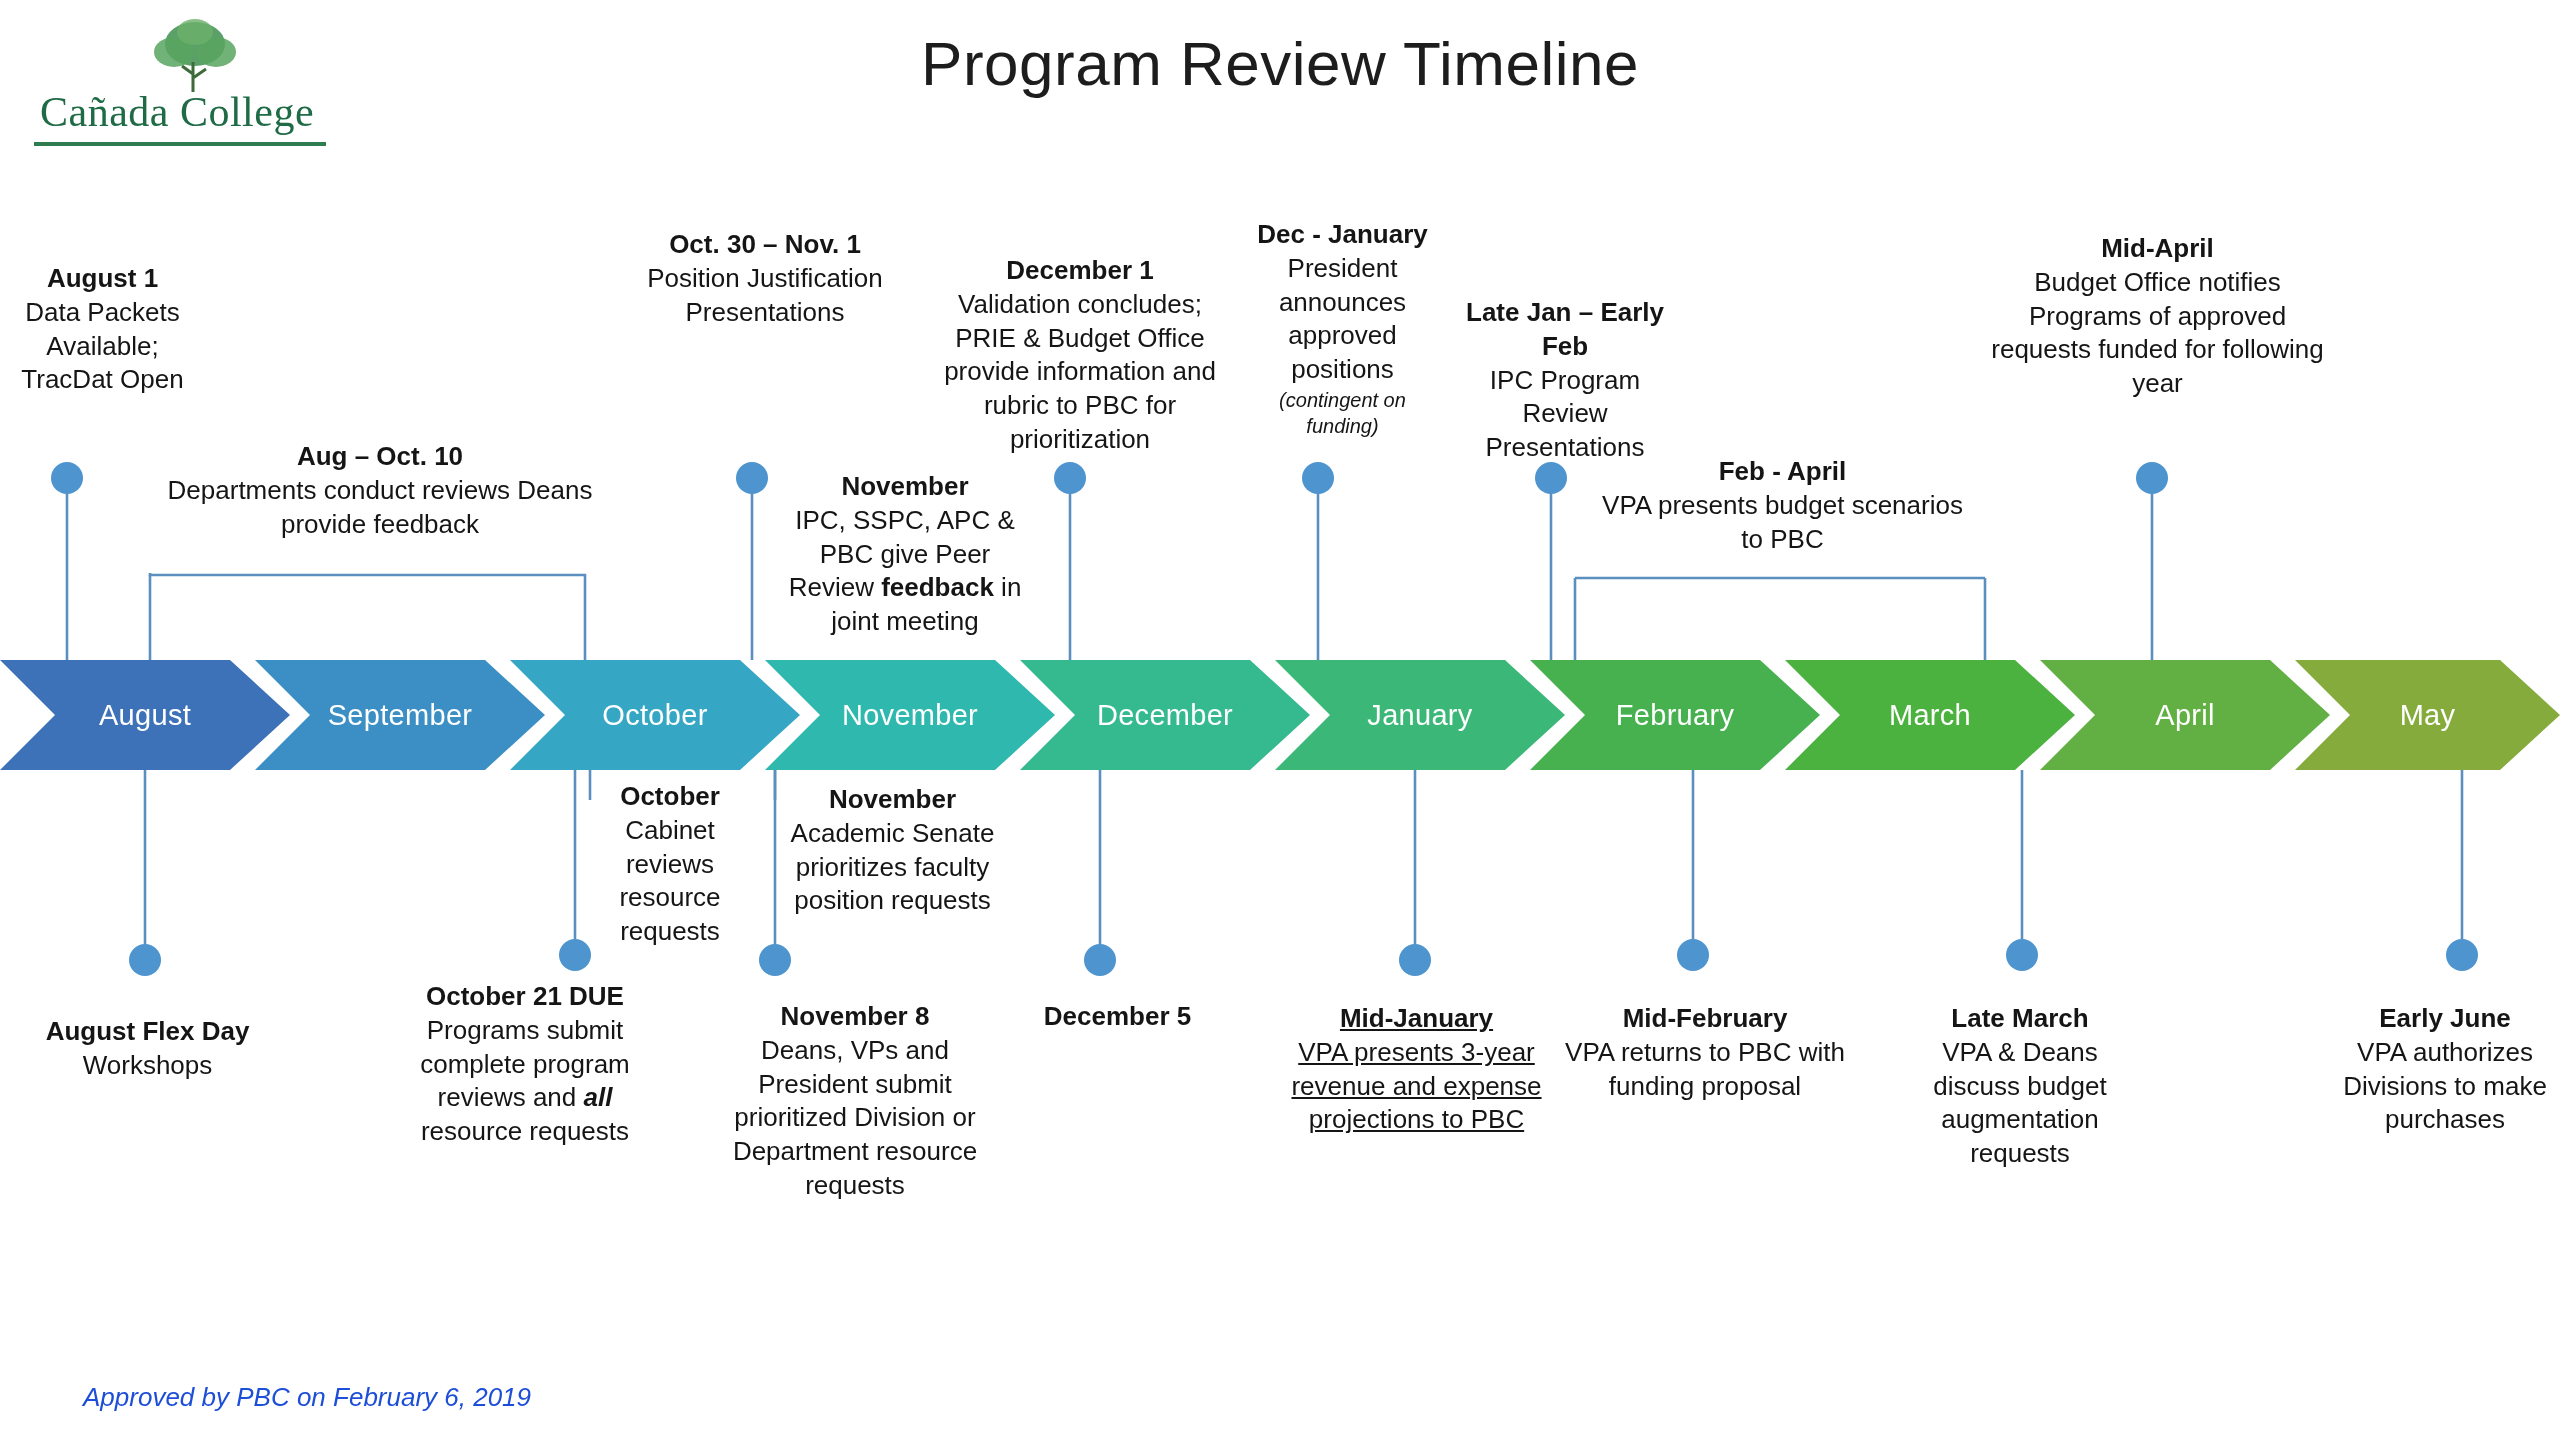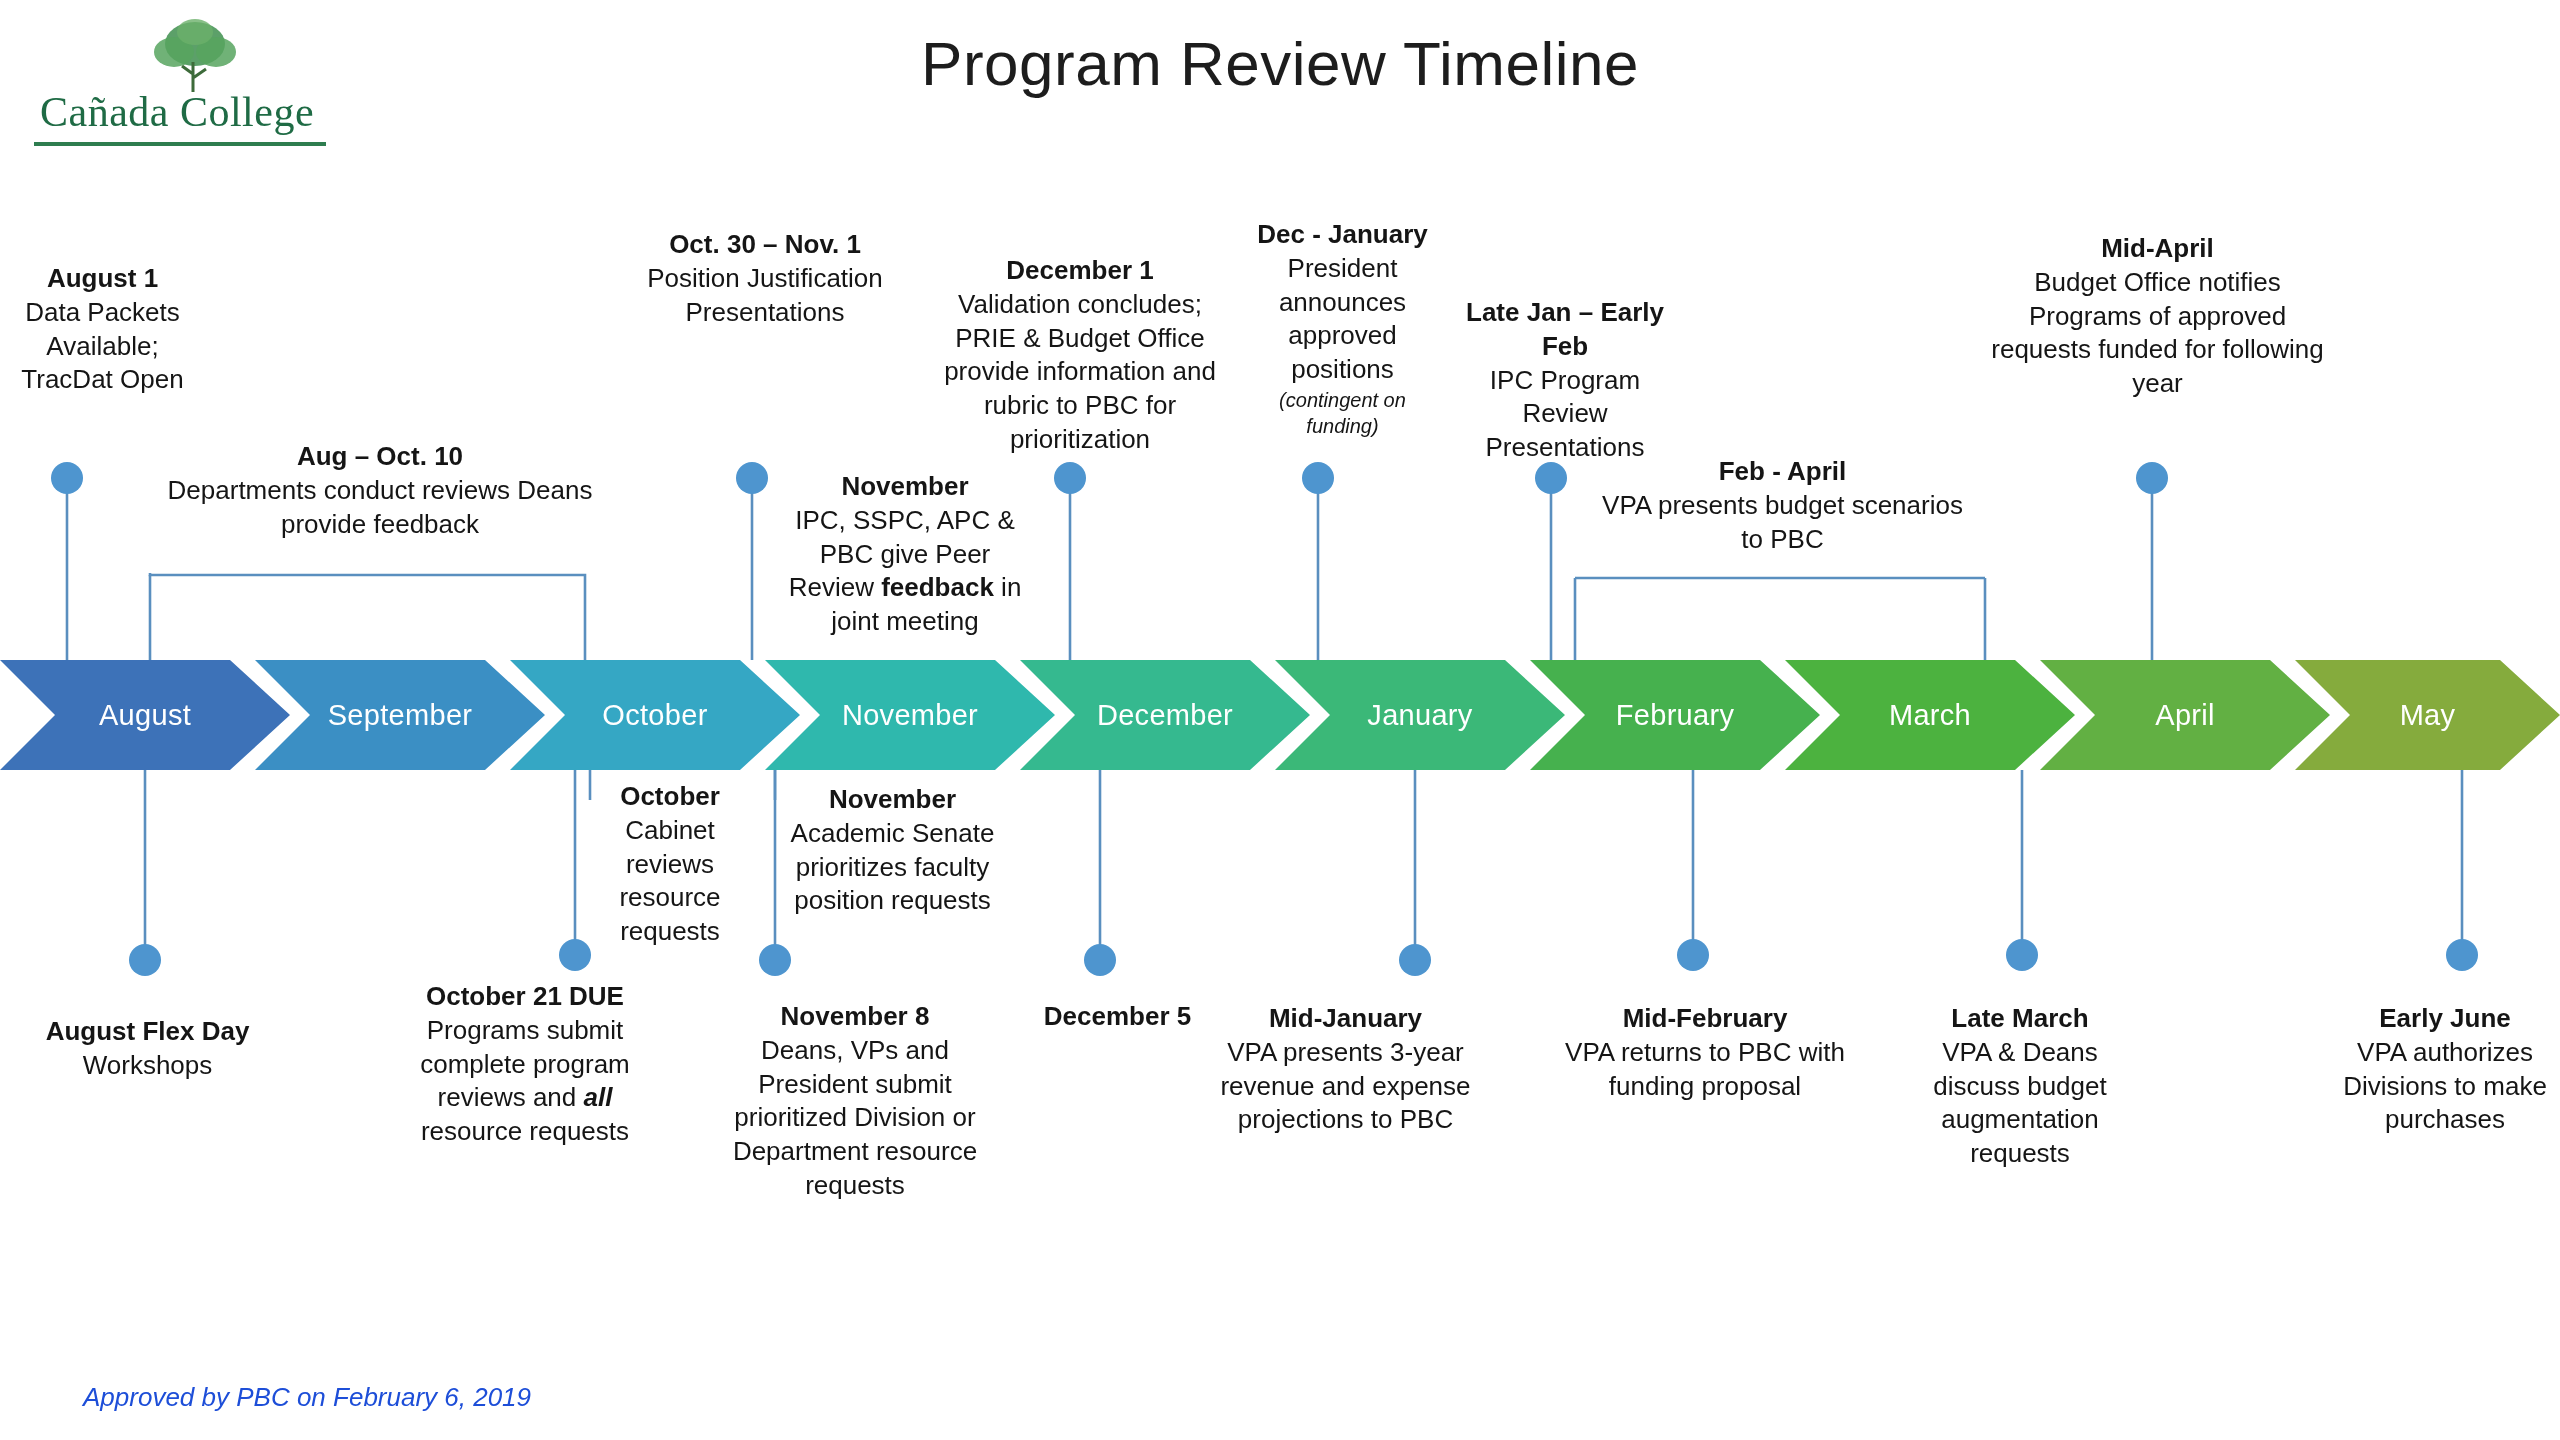--- a/index.html
+++ b/index.html
@@ -299,21 +299,21 @@
 
 <div class="callout" style="left:730px;top:1000px;width:250px;">
   <span class="hd">November 8</span>
   <span class="bd">Deans, VPs and President submit prioritized Division or Department resource requests</span>
 </div>
 
 <div class="callout" style="left:985px;top:1000px;width:265px;">
   <span class="hd">December 5</span>
 </div>
 
-<div class="callout" style="left:1213px;top:1002px;width:265px;">
+<div class="callout" style="left:1284px;top:1002px;width:265px;text-decoration:underline;">
   <span class="hd">Mid-January</span>
   <span class="bd">VPA presents 3-year revenue and expense projections to PBC</span>
 </div>
 
 <div class="callout" style="left:1565px;top:1002px;width:280px;">
   <span class="hd">Mid-February</span>
   <span class="bd">VPA returns to PBC with funding proposal</span>
 </div>
 
 <div class="callout" style="left:1900px;top:1002px;width:240px;">

